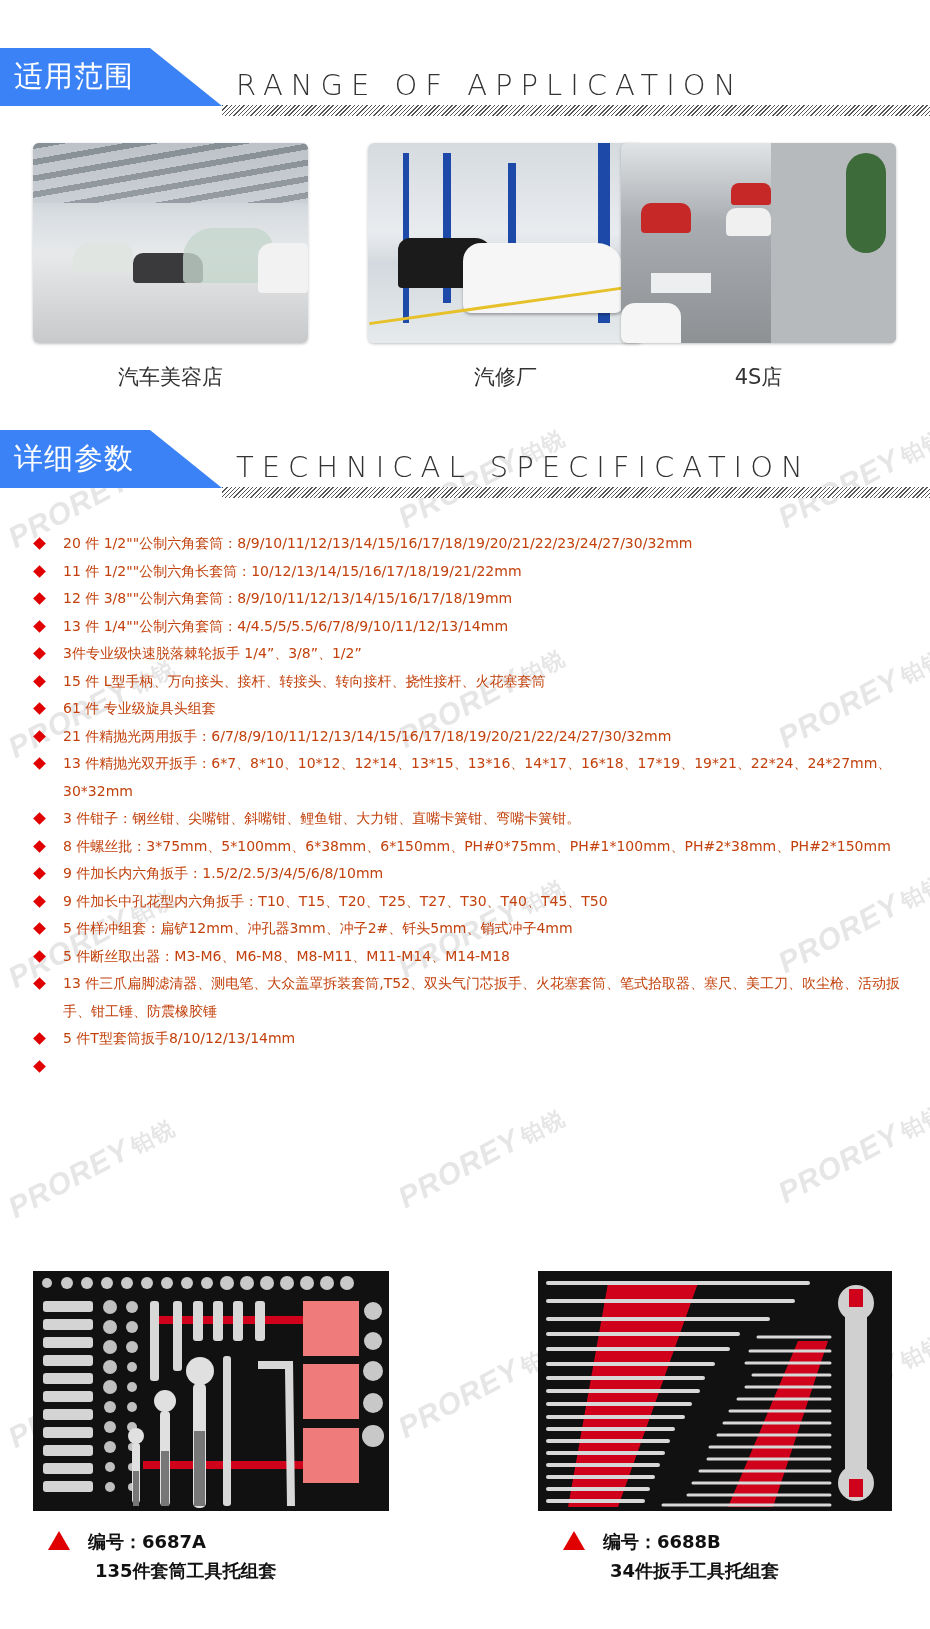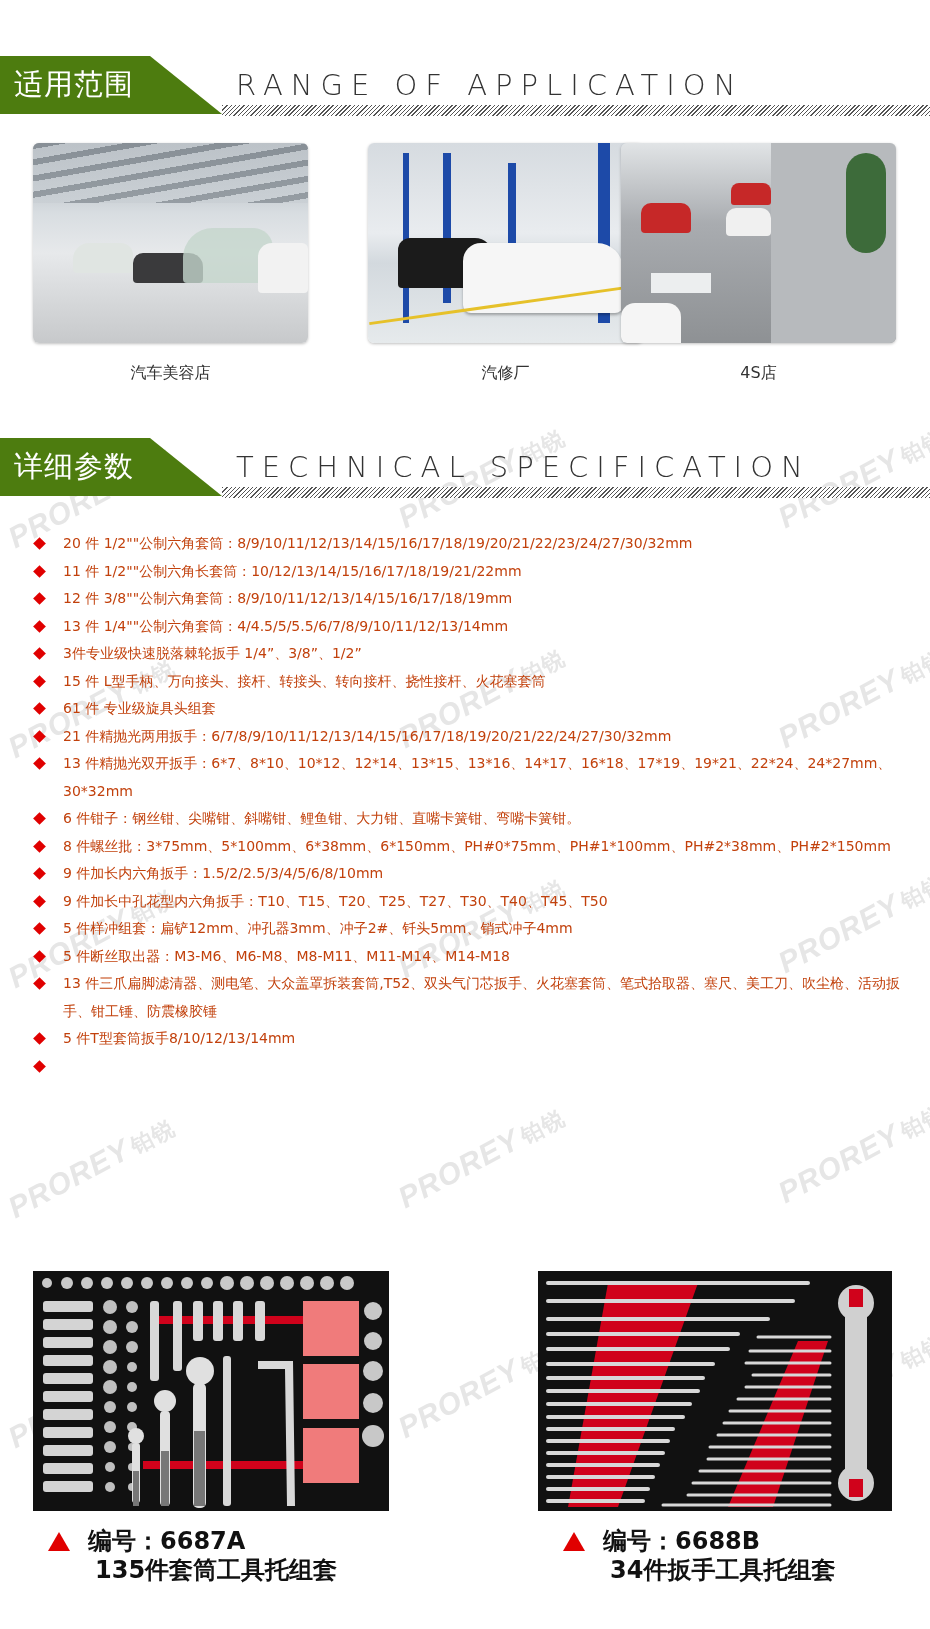--- a/index.html
+++ b/index.html
@@ -5,48 +5,48 @@
   html, body { margin: 0; padding: 0; background: #ffffff; }
   body { width: 930px; height: 1629px; position: relative; overflow: hidden;
          font-family: "DejaVu Sans", "Liberation Sans", sans-serif; color: #222; }
 
   .watermark { position: absolute; transform: rotate(-28deg); color: #e6e6e6;
                font-family: "Liberation Sans", sans-serif; font-weight: bold; font-style: italic;
                font-size: 30px; letter-spacing: 1px; pointer-events: none; white-space: nowrap; z-index: 0; }
   .watermark small { font-size: 22px; font-style: normal; margin-left: 4px; }
 
   .section-header { position: absolute; left: 0; width: 930px; height: 65px; z-index: 1; }
-  .tag { position: absolute; left: 0; top: 8px; height: 58px; width: 222px;
-         background: #4d7c0f; clip-path: polygon(0 0, 150px 0, 222px 100%, 0 100%); }
+  .tag { position: absolute; left: 0; top: 0; height: 58px; width: 222px;
+         background: #3b82f6; clip-path: polygon(0 0, 150px 0, 222px 100%, 0 100%); }
   .tag span { position: absolute; left: 14px; top: 9px; color: #fff; font-size: 29px; letter-spacing: 1px; }
   .en-title { position: absolute; left: 236px; top: 20px; font-family: "DejaVu Sans", sans-serif; font-weight: 200;
               font-size: 29px; letter-spacing: 8px; color: #333; }
   .hatch { position: absolute; left: 222px; top: 57px; right: 0; height: 11px;
            background: repeating-linear-gradient(-45deg, #555 0 1px, #fff 1px 3px); }
 
   .app-row { position: absolute; top: 143px; left: 33px; width: 862px; height: 240px; z-index: 1; }
   .app-card { position: absolute; top: 0; width: 275px; }
   .photo { width: 275px; height: 200px; border-radius: 6px; overflow: hidden; position: relative;
            box-shadow: 0 1px 3px rgba(0,0,0,0.25); }
   .photo.p1 { background: linear-gradient(180deg, #9fa6ad 0%, #d8dde1 35%, #e7e9eb 55%, #c7c9cb 100%); }
   .photo.p2 { background: linear-gradient(180deg, #d6dbe0 0%, #e9ecef 45%, #d3d9de 60%, #e6eaec 100%); }
   .photo.p3 { background: linear-gradient(180deg, #e1e4e6 0%, #a9acb0 40%, #8e9194 100%); }
   .photo .shape { position: absolute; }
-  .app-label { text-align: center; margin-top: 20px; font-size: 16px; color: #333; }
+  .app-label { text-align: center; margin-top: 20px; font-size: 21px; color: #333; }
 
   .spec-list { position: absolute; top: 530px; left: 33px; width: 870px; z-index: 1; }
   .spec-item { position: relative; padding-left: 30px; font-size: 14px; line-height: 27.5px; color: #c2410c; }
   .spec-item .bullet { position: absolute; left: 2px; top: 9px; width: 9px; height: 9px; background: #e00000;
                        transform: rotate(45deg); }
 
   .products { position: absolute; top: 1271px; left: 0; width: 930px; height: 300px; z-index: 1; }
   .tray { position: absolute; top: 0; height: 240px; background: #111; overflow: hidden; }
   .tray.t1 { left: 33px; width: 356px; }
   .tray.t2 { left: 538px; width: 354px; }
-  .caption { position: absolute; top: 256px; font-weight: bold; font-size: 24px; color: #111; line-height: 29px; }
+  .caption { position: absolute; top: 256px; font-weight: bold; font-size: 18px; color: #111; line-height: 29px; }
   .caption.c1 { left: 48px; }
   .caption.c2 { left: 563px; }
   .caption .tri { display: inline-block; width: 0; height: 0; border-left: 11px solid transparent;
                   border-right: 11px solid transparent; border-bottom: 19px solid #e00000; margin-right: 18px;
                   vertical-align: -2px; }
   .caption .line2 { padding-left: 47px; }
 </style>
 </head>
 <body>
 
@@ -122,21 +122,21 @@
 <div class="spec-list">
   <div class="spec-item"><i class="bullet"></i><span>20 件 1/2""公制六角套筒：8/9/10/11/12/13/14/15/16/17/18/19/20/21/22/23/24/27/30/32mm</span></div>
   <div class="spec-item"><i class="bullet"></i><span>11 件 1/2""公制六角长套筒：10/12/13/14/15/16/17/18/19/21/22mm</span></div>
   <div class="spec-item"><i class="bullet"></i><span>12 件 3/8""公制六角套筒：8/9/10/11/12/13/14/15/16/17/18/19mm</span></div>
   <div class="spec-item"><i class="bullet"></i><span>13 件 1/4""公制六角套筒：4/4.5/5/5.5/6/7/8/9/10/11/12/13/14mm</span></div>
   <div class="spec-item"><i class="bullet"></i><span>3件专业级快速脱落棘轮扳手 1/4”、3/8”、1/2”</span></div>
   <div class="spec-item"><i class="bullet"></i><span>15 件 L型手柄、万向接头、接杆、转接头、转向接杆、挠性接杆、火花塞套筒</span></div>
   <div class="spec-item"><i class="bullet"></i><span>61 件 专业级旋具头组套</span></div>
   <div class="spec-item"><i class="bullet"></i><span>21 件精抛光两用扳手：6/7/8/9/10/11/12/13/14/15/16/17/18/19/20/21/22/24/27/30/32mm</span></div>
   <div class="spec-item"><i class="bullet"></i><span>13 件精抛光双开扳手：6*7、8*10、10*12、12*14、13*15、13*16、14*17、16*18、17*19、19*21、22*24、24*27mm、30*32mm</span></div>
-  <div class="spec-item"><i class="bullet"></i><span>6  件钳子：钢丝钳、尖嘴钳、斜嘴钳、鲤鱼钳、大力钳、直嘴卡簧钳、弯嘴卡簧钳。</span></div>
+  <div class="spec-item"><i class="bullet"></i><span>3  件钳子：钢丝钳、尖嘴钳、斜嘴钳、鲤鱼钳、大力钳、直嘴卡簧钳、弯嘴卡簧钳。</span></div>
   <div class="spec-item"><i class="bullet"></i><span>8  件螺丝批：3*75mm、5*100mm、6*38mm、6*150mm、PH#0*75mm、PH#1*100mm、PH#2*38mm、PH#2*150mm</span></div>
   <div class="spec-item"><i class="bullet"></i><span>9  件加长内六角扳手：1.5/2/2.5/3/4/5/6/8/10mm</span></div>
   <div class="spec-item"><i class="bullet"></i><span>9  件加长中孔花型内六角扳手：T10、T15、T20、T25、T27、T30、T40、T45、T50</span></div>
   <div class="spec-item"><i class="bullet"></i><span>5  件样冲组套：扁铲12mm、冲孔器3mm、冲子2#、钎头5mm、销式冲子4mm</span></div>
   <div class="spec-item"><i class="bullet"></i><span>5  件断丝取出器：M3-M6、M6-M8、M8-M11、M11-M14、M14-M18</span></div>
   <div class="spec-item"><i class="bullet"></i><span>13 件三爪扁脚滤清器、测电笔、大众盖罩拆装套筒,T52、双头气门芯扳手、火花塞套筒、笔式拾取器、塞尺、美工刀、吹尘枪、活动扳手、钳工锤、防震橡胶锤</span></div>
   <div class="spec-item"><i class="bullet"></i><span>5  件T型套筒扳手8/10/12/13/14mm</span></div>
   <div class="spec-item"><i class="bullet"></i></div>
 </div>
 

